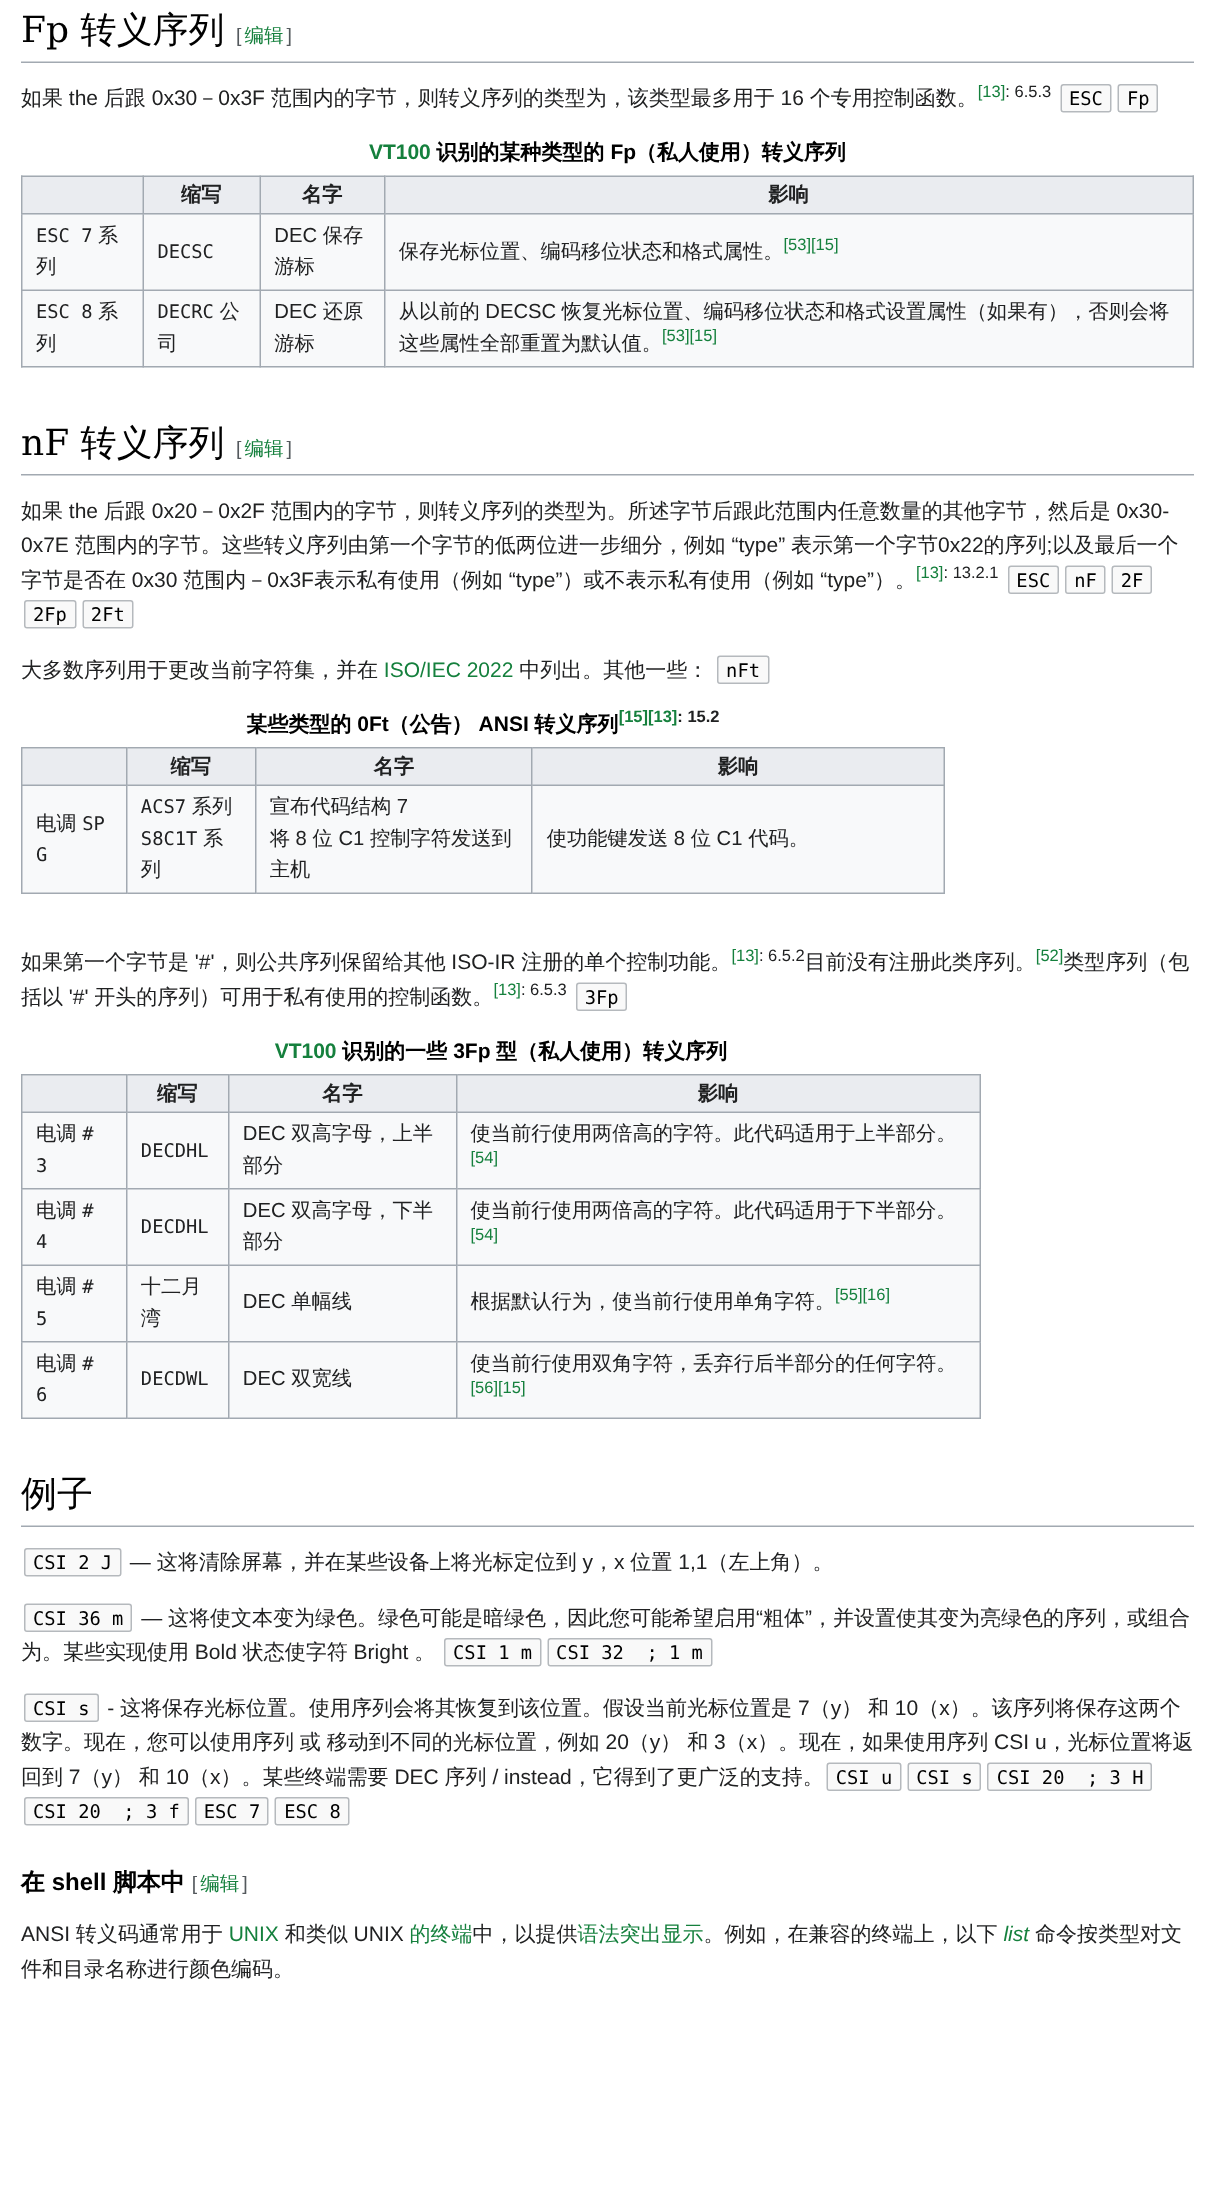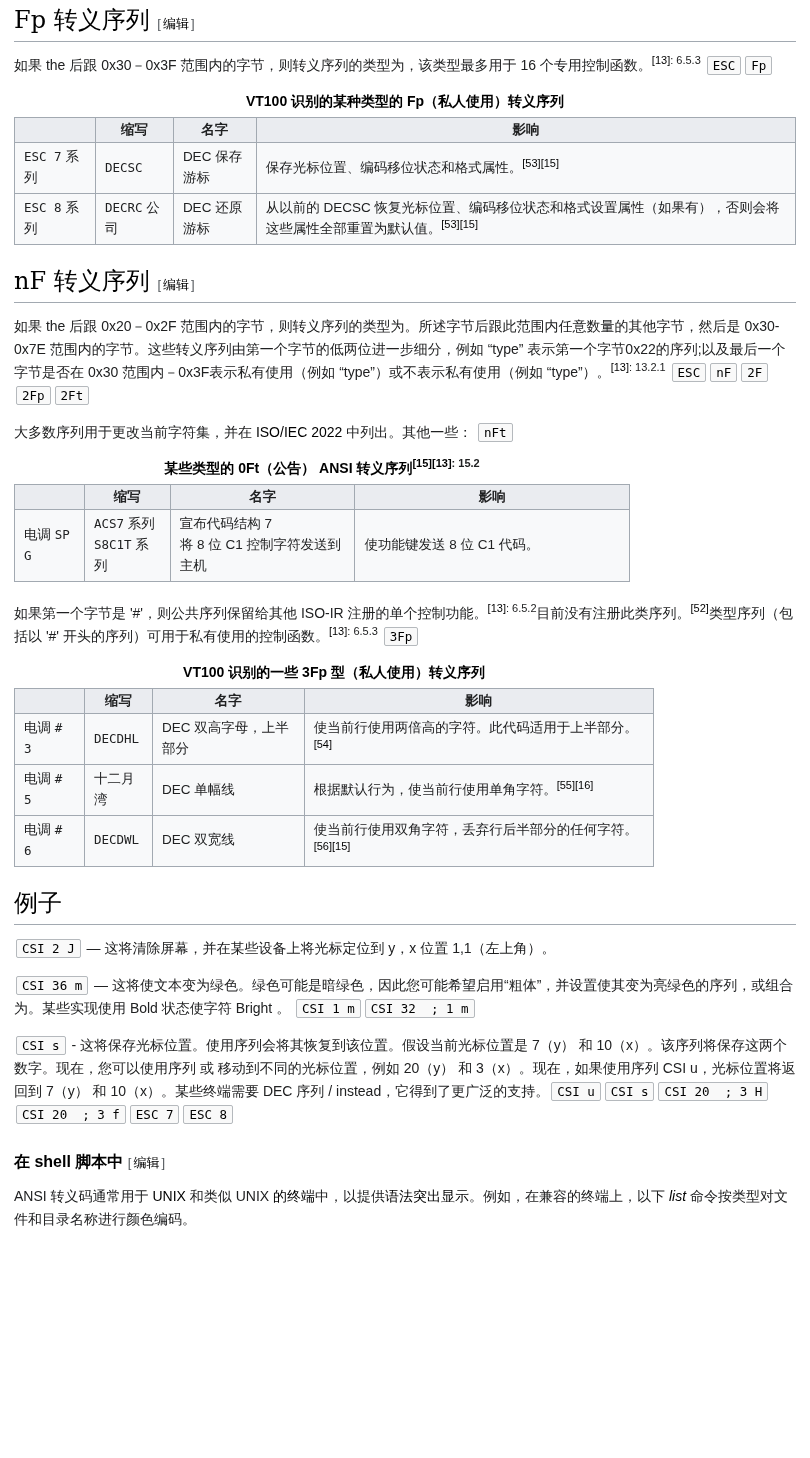--- a/index.html
+++ b/index.html
@@ -1,33 +1,33 @@
 <!DOCTYPE html>
 <html lang="zh"><head>
 <meta charset="utf-8">
 <style>
   html,body{margin:0;padding:0;background:#fff;}
   body{width:810px;font-family:"Liberation Sans","DejaVu Sans",sans-serif;font-size:14px;color:#202122;}
   .content{padding:4px 14px 24px 14px;}
   a{text-decoration:none;}
-  .wlink{color:#000000;}
+  .wlink{color:#15803d;}
   .it{font-style:italic;}
   h2.sect{font-family:"DejaVu Serif","Liberation Serif",serif;font-weight:normal;font-size:24px;margin:0 0 10px 0;padding-bottom:5px;border-bottom:1px solid #a2a9b1;color:#000;}
   h2.sect.space{}
   h3.sect3{font-size:16px;font-weight:bold;margin:26px 0 8px 0;color:#000;}
   .edit{font-family:"Liberation Sans",sans-serif;font-size:13px;}
   h3 .edit{font-weight:normal;}
   .edit .br{color:#54595d;}
   .editlink{font-size:13px;padding:0 2px;}
   p.para{margin:12px 0 14px 0;line-height:1.65;}
   kbd{font-family:"DejaVu Sans Mono","Liberation Mono",monospace;font-size:12.5px;background:#f9f9f9;border:1px solid #b5b9bd;border-radius:2px;padding:1px 5px;margin:0 2px;white-space:pre;color:#000;line-height:1.2;display:inline-block;}
   sup.ref{font-size:11px;line-height:0;vertical-align:super;}
   sup.rp{color:#202122;}
   .mono{font-family:"DejaVu Sans Mono","Liberation Mono",monospace;font-size:12.5px;}
-  .tablewrap{margin:16px 0 20px 0;}
+  .tablewrap{margin:16px 0 34px 0;}
   .tcaption{font-weight:bold;text-align:center;margin-bottom:6px;font-size:14px;color:#000;}
   table.wt{border-collapse:collapse;background:#f8f9fa;border:1px solid #a2a9b1;font-size:13.5px;color:#202122;}
   table.wt th{background:#eaecf0;border:1px solid #a2a9b1;padding:3px 8px;text-align:center;font-weight:bold;}
   table.wt td{border:1px solid #a2a9b1;padding:4px 9px;vertical-align:middle;line-height:1.55;}
 </style>
 </head>
 <body>
 
 <div class="content">
 
@@ -122,20 +122,26 @@
           </tr>
         </thead>
         <tbody>
           <tr>
             <td>电调 <span class="mono"># 3</span></td>
             <td><span class="mono">DECDHL</span></td>
             <td>DEC 双高字母，上半部分</td>
             <td>使当前行使用两倍高的字符。此代码适用于上半部分。<sup class="ref"><a href="#" class="wlink">[54]</a></sup></td>
           </tr>
           <tr>
+            <td>电调 <span class="mono"># 4</span></td>
+            <td><span class="mono">DECDHL</span></td>
+            <td>DEC 双高字母，下半部分</td>
+            <td>使当前行使用两倍高的字符。此代码适用于下半部分。<sup class="ref"><a href="#" class="wlink">[54]</a></sup></td>
+          </tr>
+          <tr>
             <td>电调 <span class="mono"># 5</span></td>
             <td>十二月湾</td>
             <td>DEC 单幅线</td>
             <td>根据默认行为，使当前行使用单角字符。<sup class="ref"><a href="#" class="wlink">[55][16]</a></sup></td>
           </tr>
           <tr>
             <td>电调 <span class="mono"># 6</span></td>
             <td><span class="mono">DECDWL</span></td>
             <td>DEC 双宽线</td>
             <td>使当前行使用双角字符，丢弃行后半部分的任何字符。<sup class="ref"><a href="#" class="wlink">[56][15]</a></sup></td>

